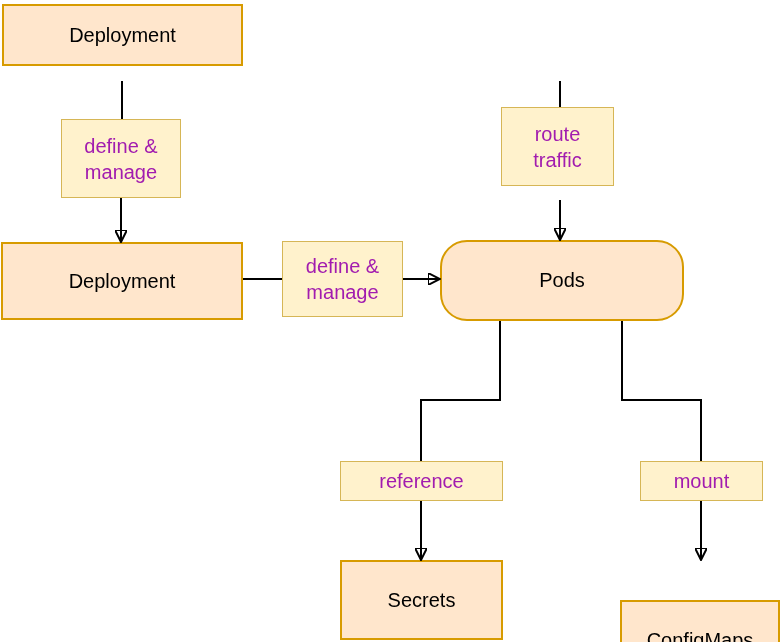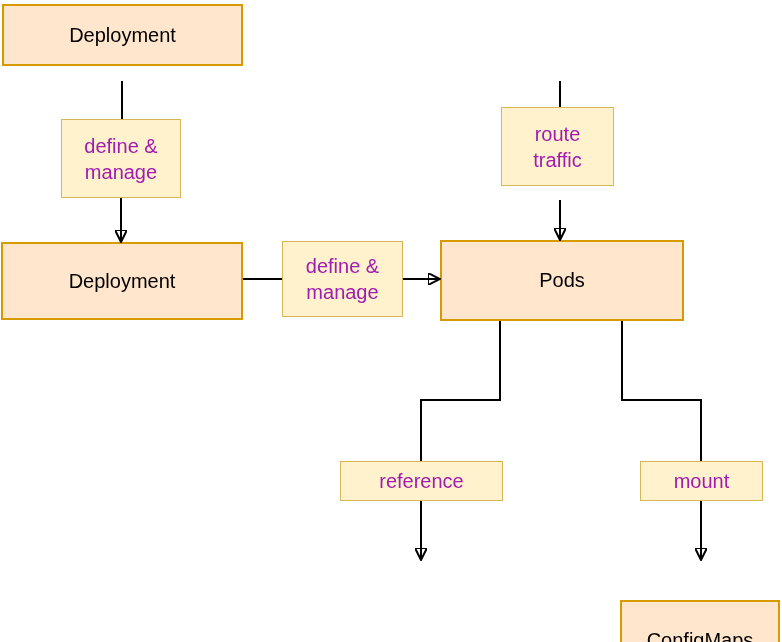--- a/index.html
+++ b/index.html
@@ -58,24 +58,27 @@
 
   <div class="node" style="left:2px; top:4px; width:241px; height:62px;">
     <span>Deployment</span>
   </div>
 
 
   <div class="node" style="left:1px; top:242px; width:242px; height:78px;">
     <span>Deployment</span>
   </div>
 
-  <div class="node" style="left:440px; top:240px; width:244px; height:81px;">
+  <div class="node" style="left:440px; top:240px; width:244px; height:81px;border-radius:27px;">
     <span>Pods</span>
   </div>
 
+  <div class="node" style="left:340px; top:560px; width:163px; height:80px;">
+    <span>Secrets</span>
+  </div>
 
   <div class="node" style="left:620px; top:560px; width:160px; height:80px;margin-top:40px;">
     <span>ConfigMaps</span>
   </div>
 
   <div class="edge-label" style="left:61px; top:119px; width:120px; height:79px;">
     <span>define &amp;
 manage</span>
   </div>
 

